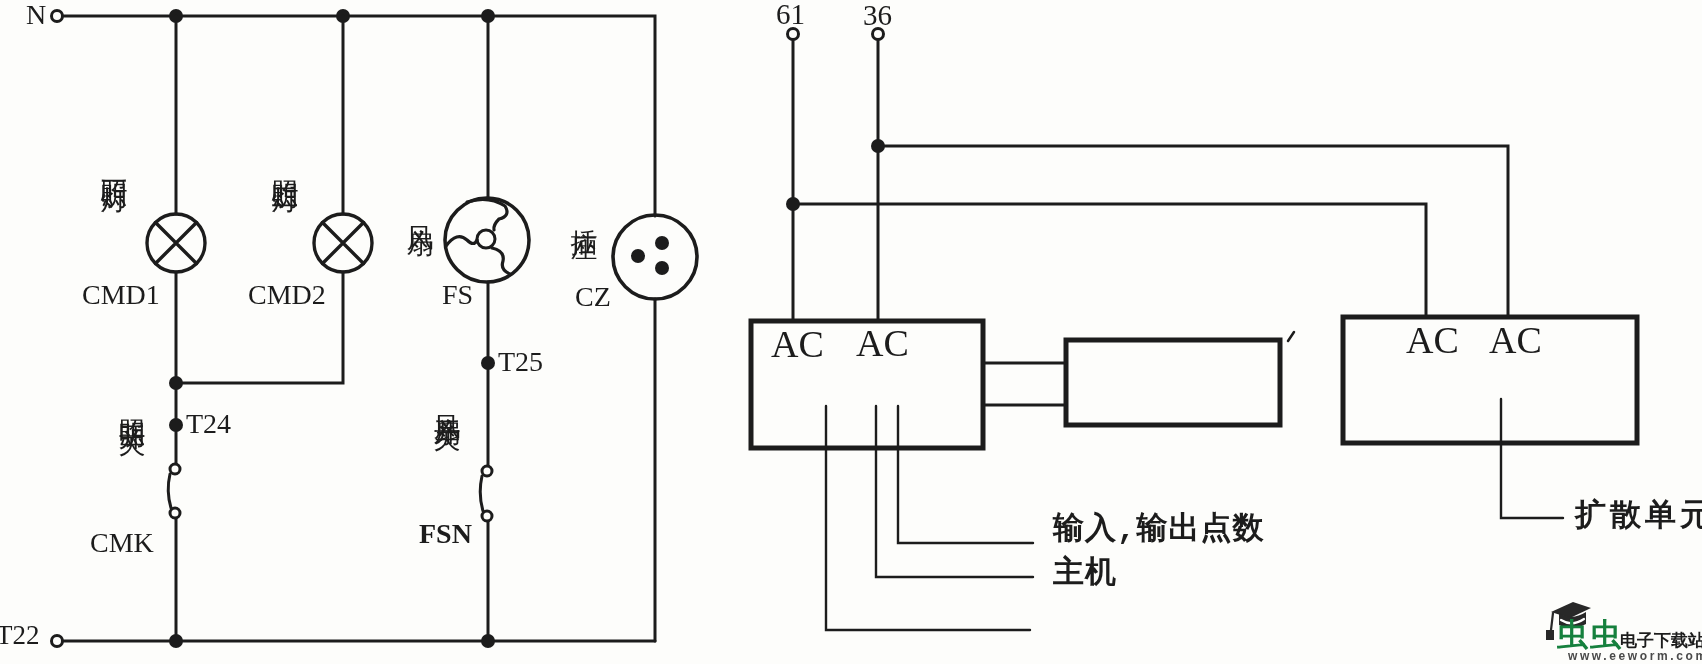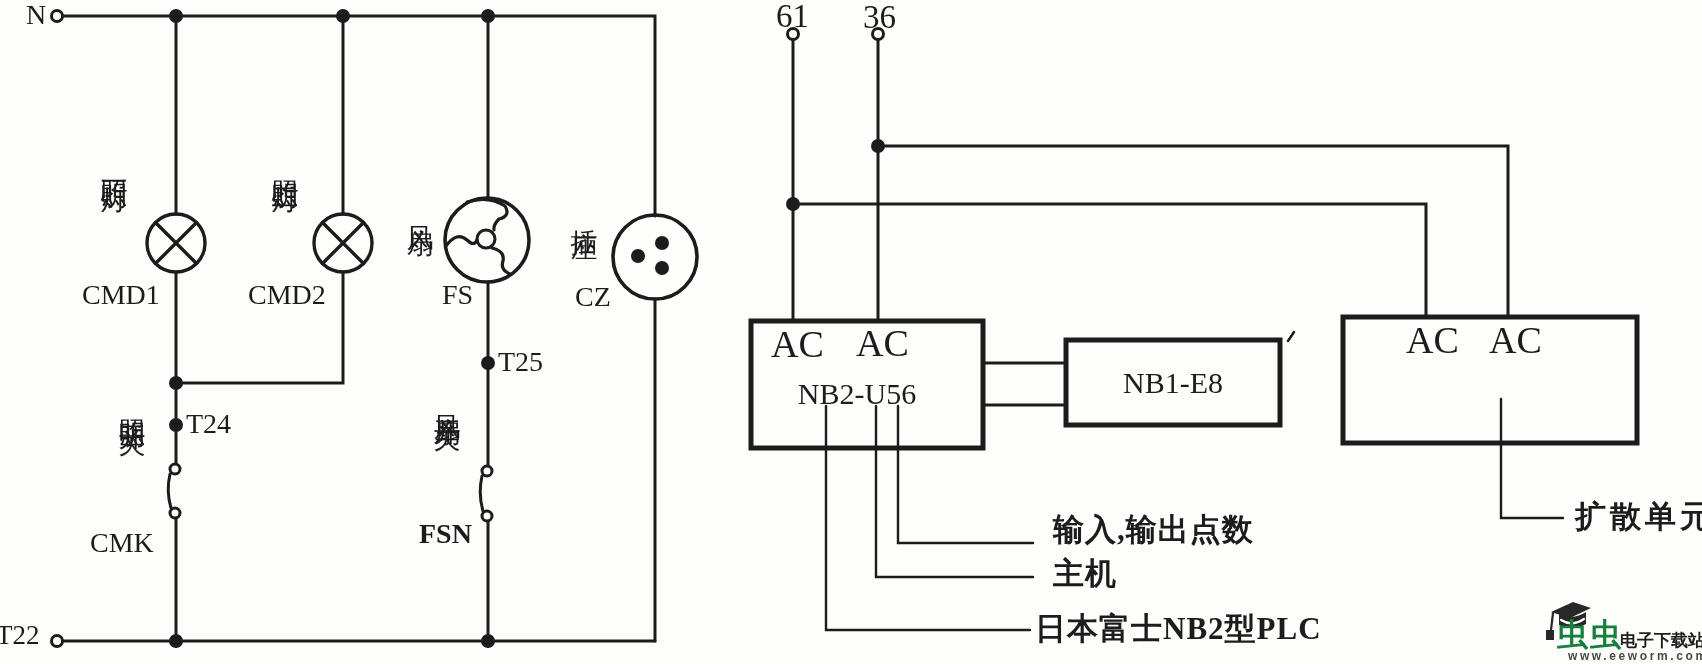--- a/index.html
+++ b/index.html
@@ -18,23 +18,23 @@
     color:#1c1c1c;
     white-space:nowrap;
     line-height:1;
   }
   .vlbl{
     writing-mode:vertical-rl;
     text-orientation:upright;
     letter-spacing:3px;
   }
   .f28{font-size:28px;}
-  .f29{font-size:33px;}
+  .f29{font-size:29px;}
   .f27{font-size:27px;}
-  .callout{font-size:31px;font-weight:600;letter-spacing:1px;}
+  .callout{font-size:31px;font-weight:600;letter-spacing:1px;font-family:Liberation Mono, monospace;}
   .boxlbl{font-size:30px;text-align:center;width:200px;}
   .aclbl{font-size:38px;text-align:center;width:46px;}
 
   
   .n-term{left:26px;top:1px;}
   .t22-term{left:-4px;top:622px;}
   .lamp1-v{left:100px;top:159px;}
   .lamp2-v{left:271px;top:159px;}
   .fan-v{left:406px;top:204px;}
   .socket-v{left:570px;top:208px;}
@@ -216,29 +216,26 @@
 
   <div class="lbl t25">T25</div>
   <div class="lbl f27 vlbl sw2-v">风扇开关</div>
   <div class="lbl f28 fsn">FSN</div>
 
   <div class="lbl f29 t61">61</div>
   <div class="lbl f29 t62">36</div>
 
   <div class="lbl aclbl u56-ac-l">AC</div>
   <div class="lbl aclbl u56-ac-r">AC</div>
-  <div class="lbl boxlbl u56-name">NB2-U56</div>
-
-  <div class="lbl boxlbl e8-name">NB1-E8</div>
+
 
   <div class="lbl aclbl w36-ac-l">AC</div>
   <div class="lbl aclbl w36-ac-r">AC</div>
 
   <div class="lbl callout co-io">输入,输出点数</div>
   <div class="lbl callout co-host">主机</div>
-  <div class="lbl callout co-model">日本富士NB2型PLC</div>
   <div class="lbl callout co-exp">扩散单元</div>
 
   <div class="lbl wm-brand" style="color:#15803d;">虫虫</div>
   <div class="lbl wm-site">电子下载站</div>
   <div class="lbl wm-url">www.eeworm.com</div>
 
 </div>
 
 </body></html>

